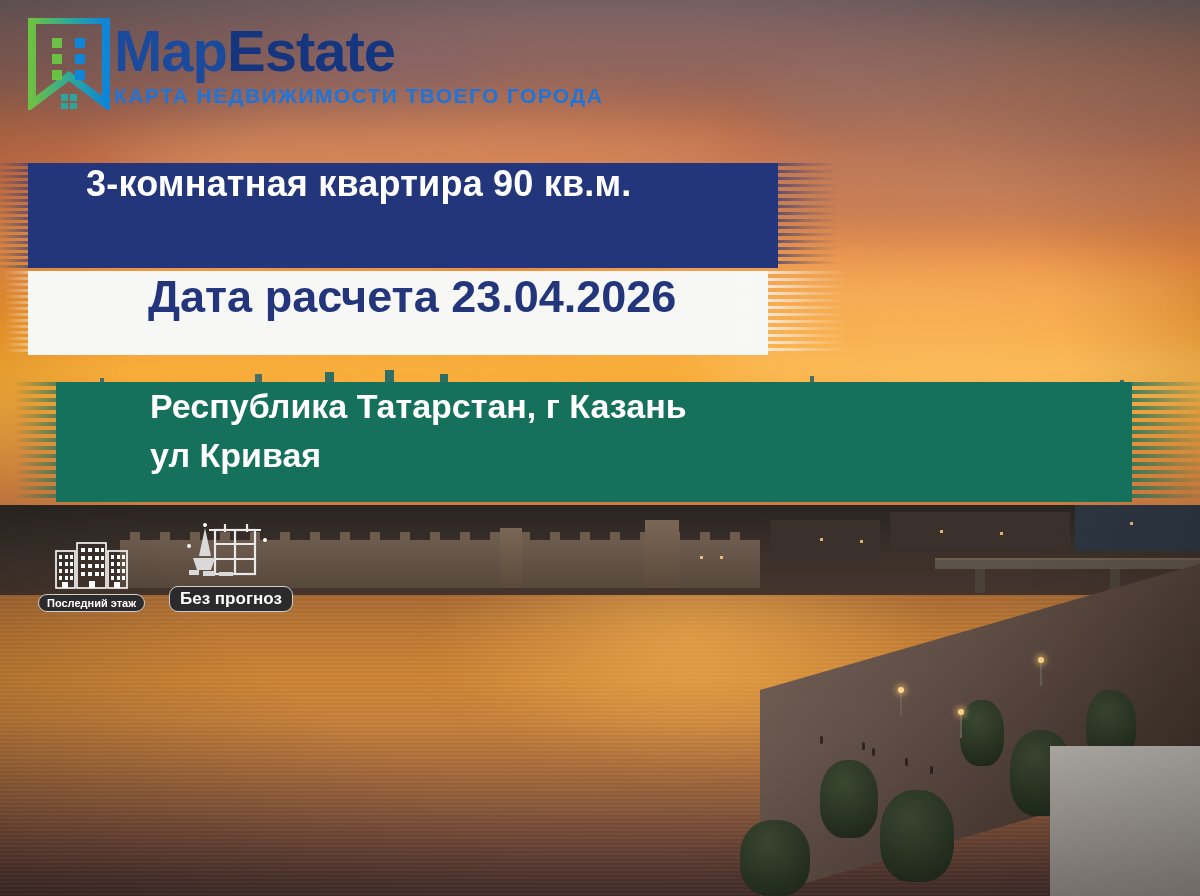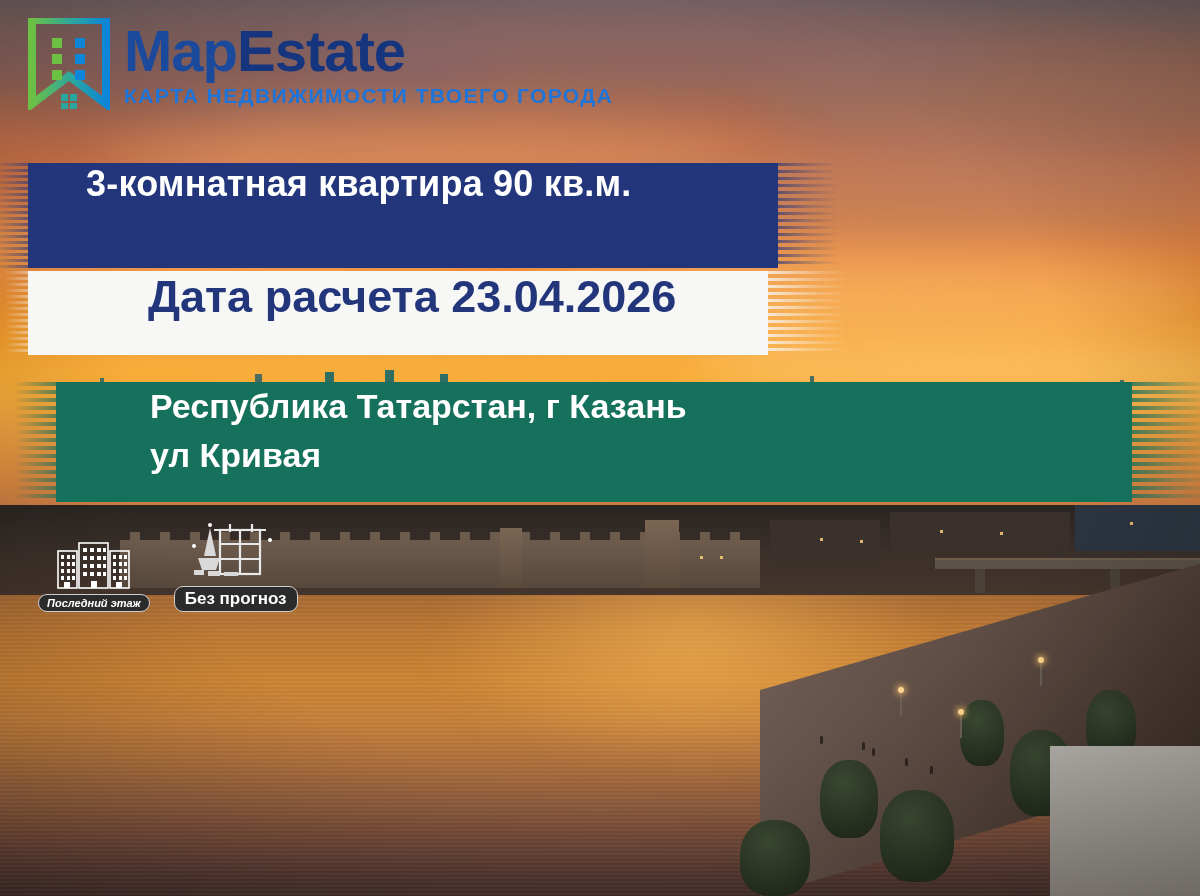--- a/index.html
+++ b/index.html
@@ -142,21 +142,21 @@
 
   .vignette {
     position:absolute; left:0; top:0; width:1200px; height:896px;
     background: radial-gradient(ellipse at 50% 45%, rgba(0,0,0,0) 55%, rgba(0,0,0,.22) 100%);
     pointer-events:none;
   }
 
   
   .logo-wrap {
     position:absolute; left:28px; top:18px;
-    display:flex; align-items:flex-start; gap:14px;
+    display:flex; align-items:flex-start; gap:4px;
   }
   .logo-mark { width:82px; height:92px; flex:none; }
   .logo-text-block { padding-top:4px; }
   .logo-word {
     font-size:58px; font-weight:bold; color:#1b4a9c; line-height:1;
     letter-spacing:-1px;
   }
   .logo-word .est { color:#16357f; }
   .logo-tag {
     font-size:21px; color:#1e74d8; font-weight:bold;
@@ -255,21 +255,21 @@
   
   .badges {
     position:absolute; left:38px; top:522px; display:flex; align-items:flex-end; gap:24px; z-index:6;
   }
   .badge { display:flex; flex-direction:column; align-items:center; }
   .badge-icon { margin-bottom:2px; }
   .badge-pill {
     background:#2b2b2b; color:#ffffff; border:1.5px solid #cfcfcf;
     border-radius:9px; padding:2px 8px; white-space:nowrap;
   }
-  .pill-small { font-size:11px; font-weight:bold;font-style:italic; }
+  .pill-small { font-size:11px; font-weight:bold; }
   .pill-big { font-size:17px; font-weight:bold; padding:2px 10px; }
 </style>
 </head>
 <body>
 
 <div id="poster">
 
   <div class="bg-layer">
     <div class="sky"></div>
     <div class="cloud c1"></div>

